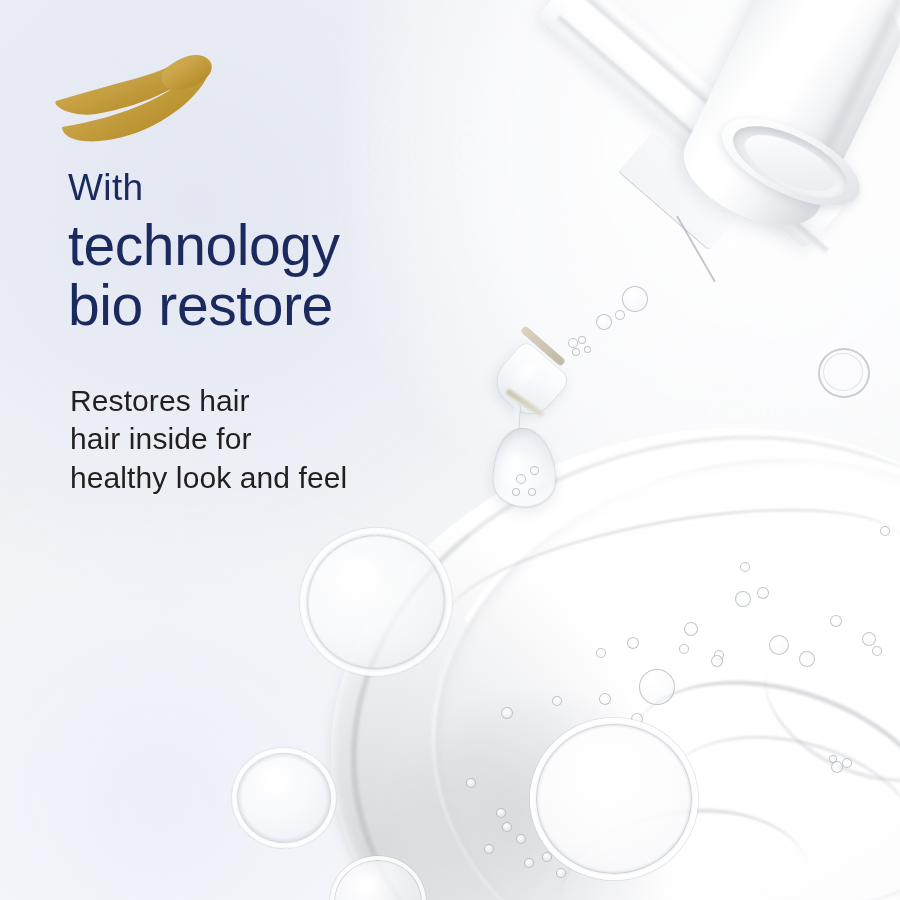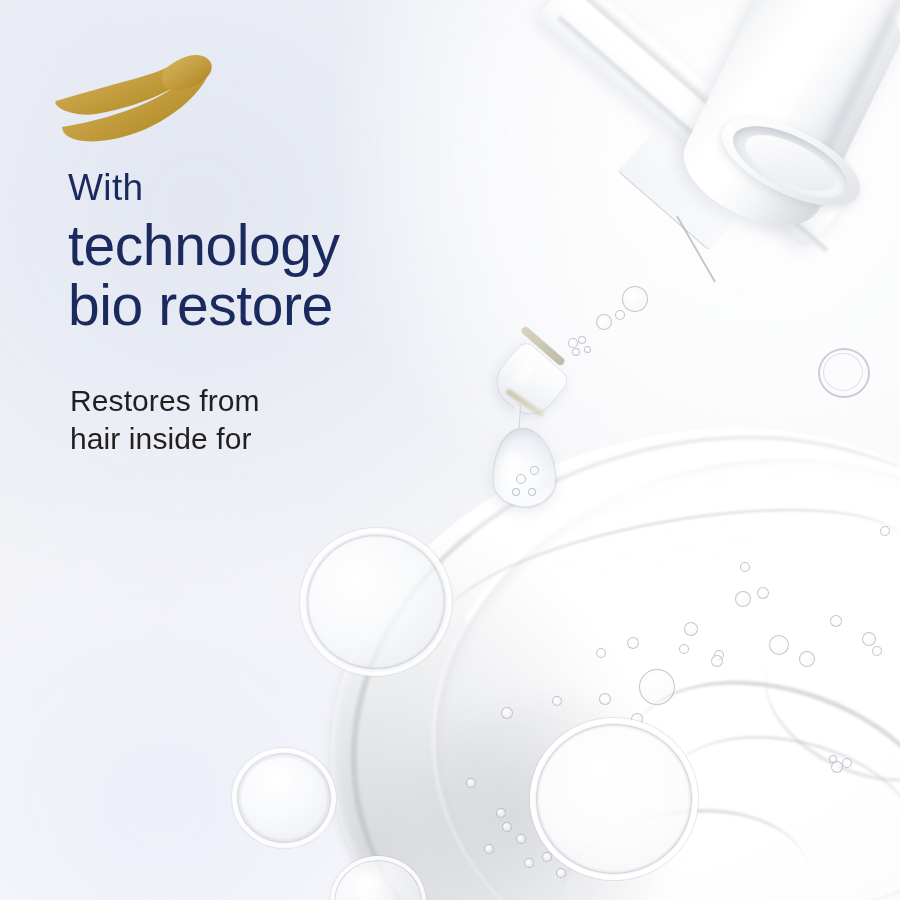--- a/index.html
+++ b/index.html
@@ -621,17 +621,18 @@
     </svg>
   </div>
 
   <div id="headline">
     <p class="kicker">With</p>
     <p class="title">technology</p>
     <p class="title">bio restore</p>
   </div>
 
   <div id="subcopy">
-    <div>Restores from</div>
+    <div>Restores hair</div>
     <div>hair inside for</div>
+    <div>healthy look and feel</div>
   </div>
 
 </div>
 
 </body></html>

